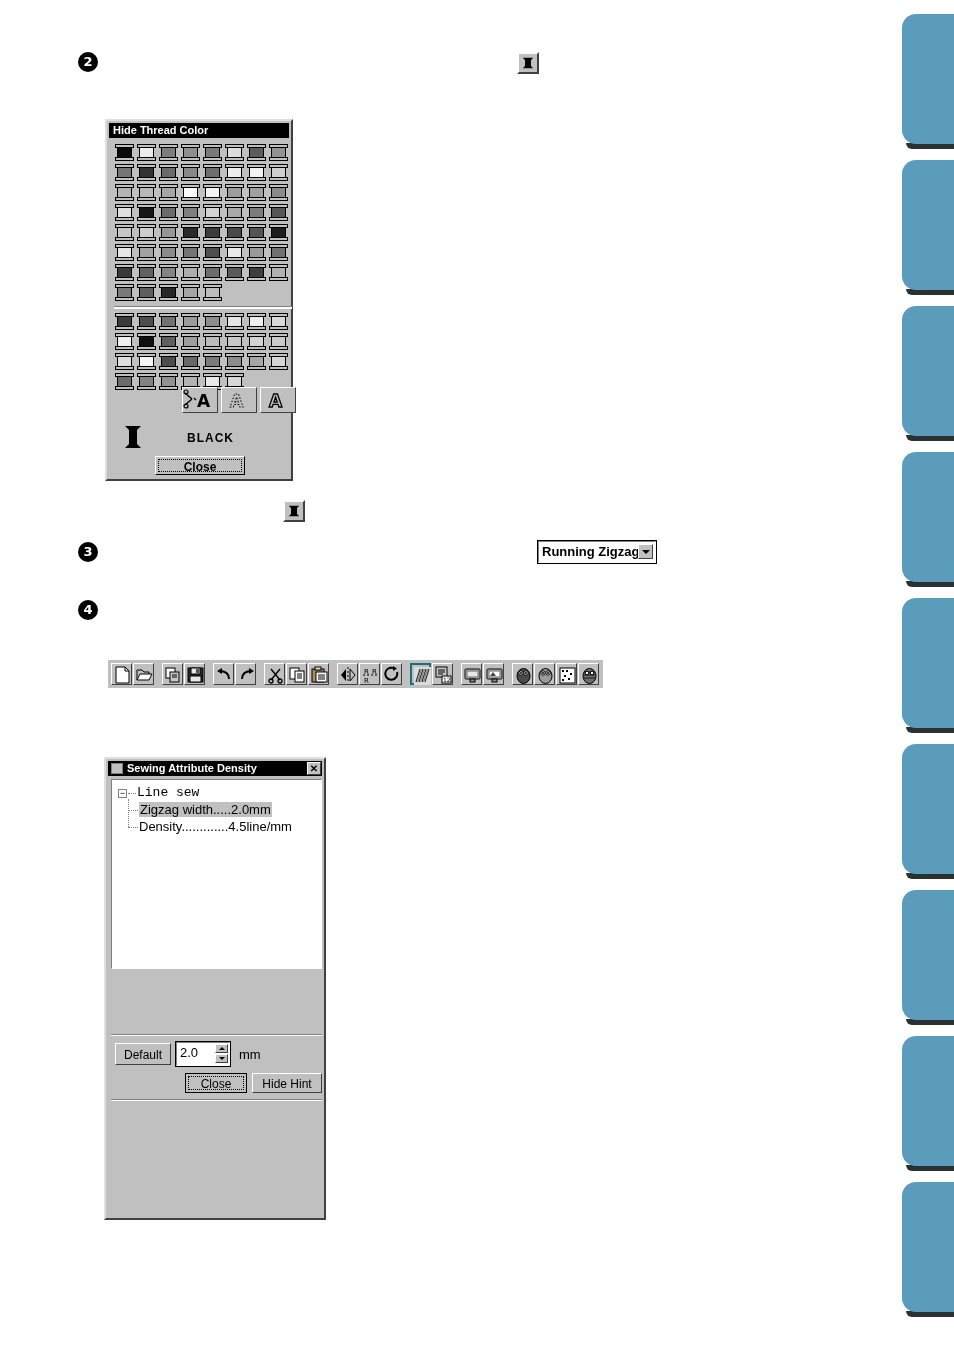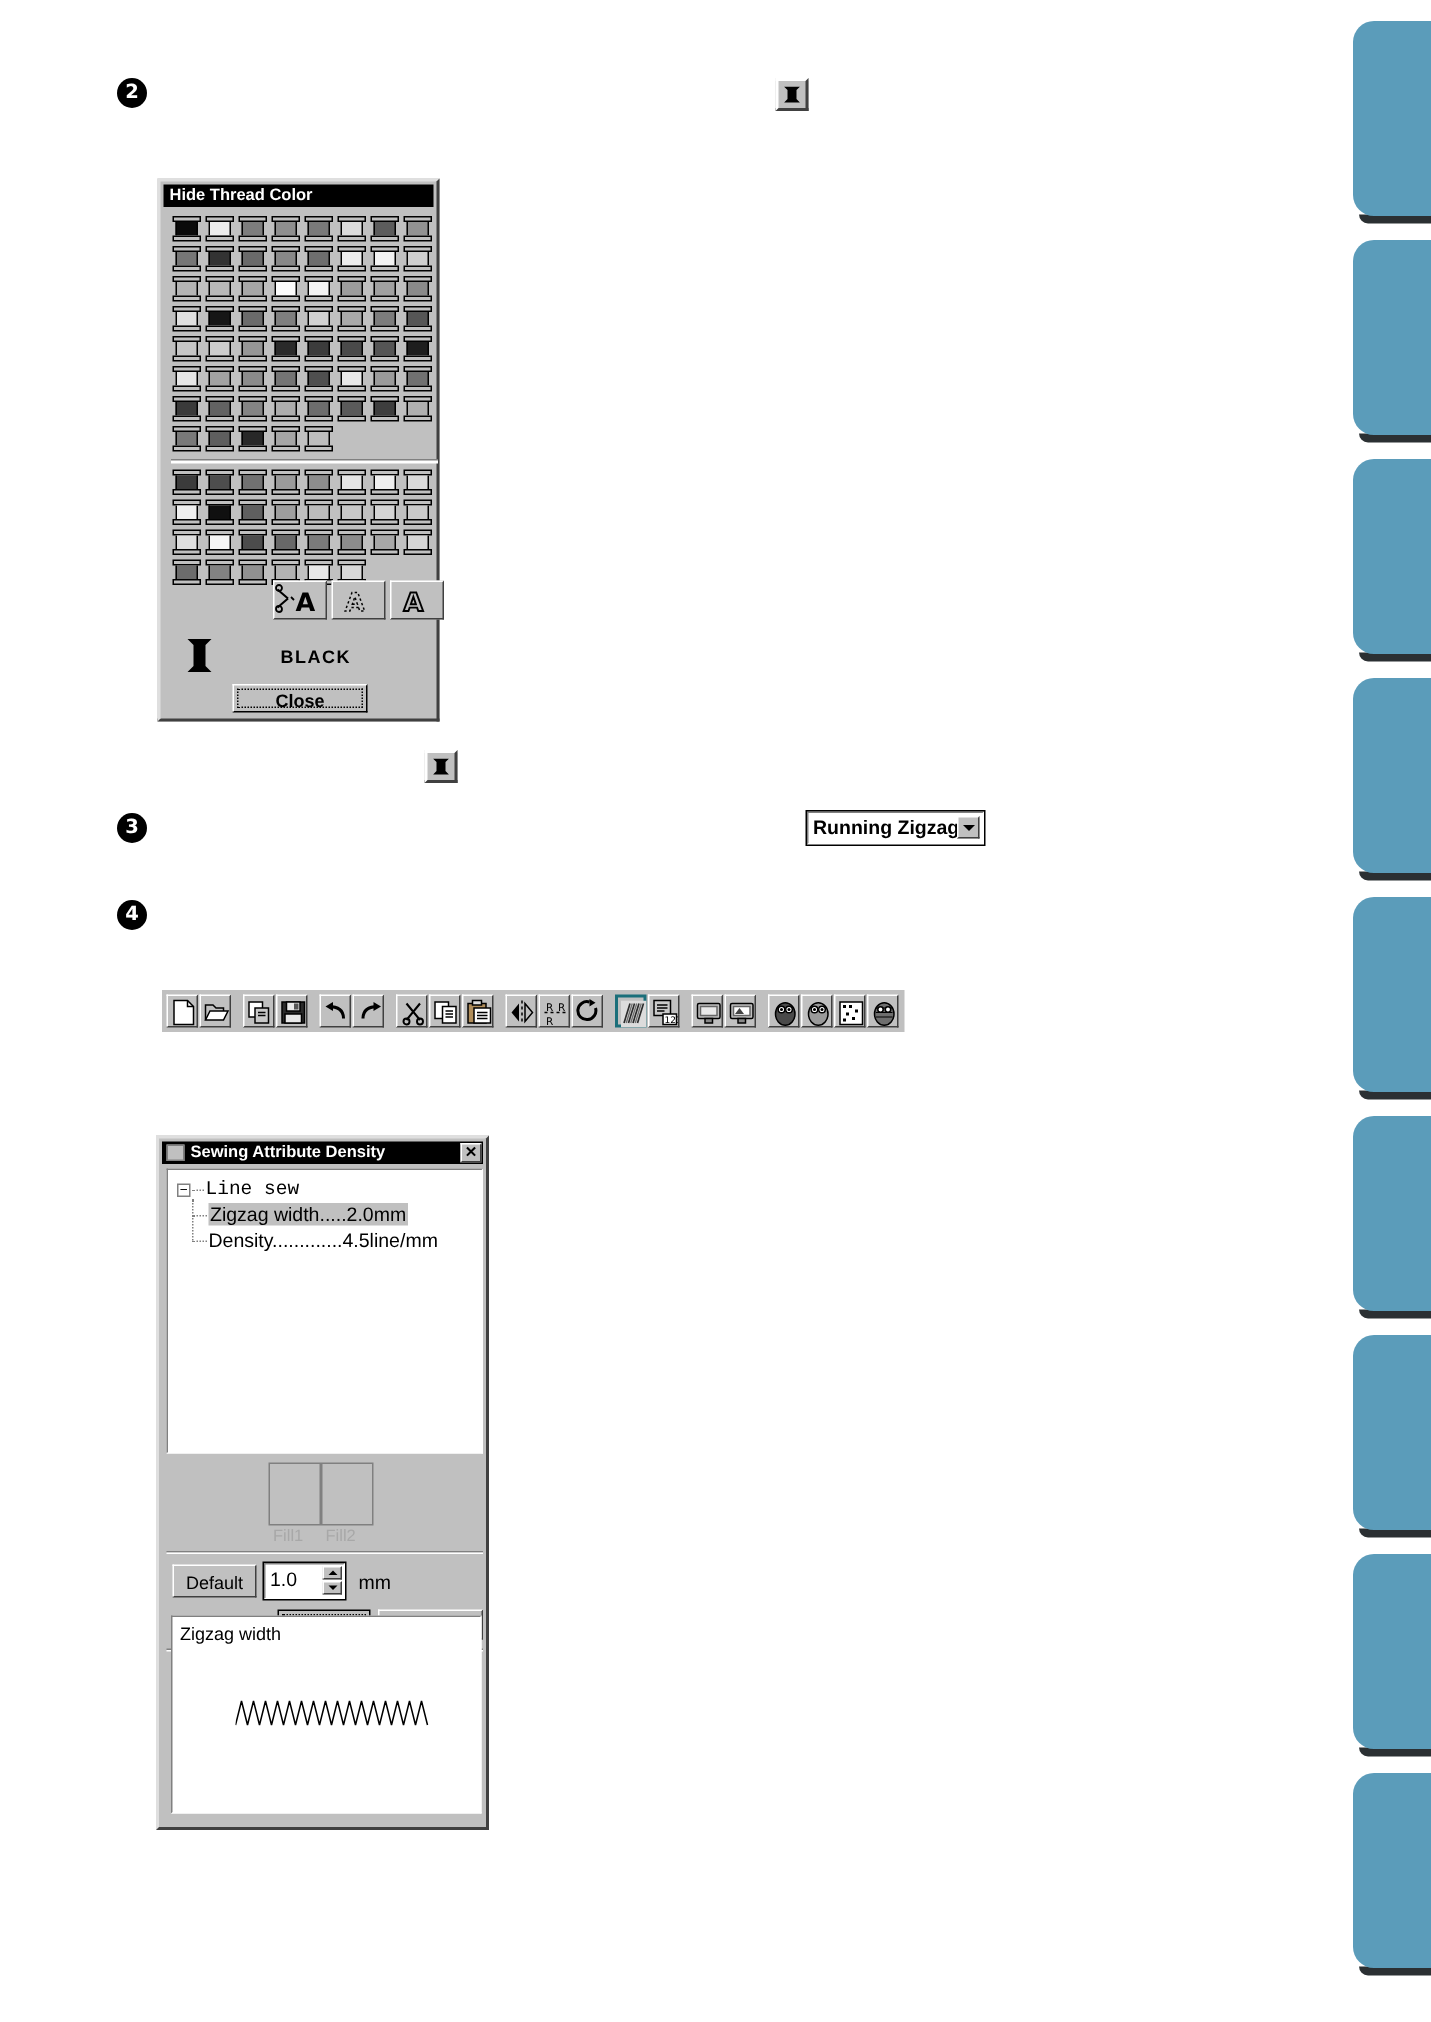--- a/index.html
+++ b/index.html
@@ -1119,55 +1119,43 @@
     <span class="tree-row" style="left:25px;top:5px;font-family:Liberation Mono, monospace;">Line sew</span>
 
     <span class="dotted-v" style="left:16px;top:19px;height:28px;"></span>
     <span class="dotted-h" style="left:16px;top:30px;width:10px;"></span>
     <span class="tree-row tree-sel" style="left:27px;top:22px;padding:0 1px;">Zigzag width.....2.0mm</span>
 
     <span class="dotted-h" style="left:16px;top:47px;width:10px;"></span>
     <span class="tree-row" style="left:27px;top:39px;">Density.............4.5line/mm</span>
   </div>
 
-  <div id="preview-panel">
-    <div class="fill-box" style="left:68px;"></div>
-    <div class="fill-box" style="left:103px;"></div>
-    <span class="fill-label" style="left:71px;">Fill1</span>
-    <span class="fill-label" style="left:106px;">Fill2</span>
-  </div>
 
   <div class="sep-etch" style="top:275px;"></div>
 
   <div class="dlg-btn" style="left:9px;top:284px;width:56px;height:22px;line-height:22px;">Default</div>
 
   <div id="spin-field" style="left:70px;top:283px;width:54px;height:24px;">
-    <span class="val">1.0</span>
+    <span class="val">2.0</span>
     <span class="spin-up" style="top:1px;">
       <span class="arrow-up"></span>
     </span>
     <span class="spin-dn" style="top:11px;">
       <span class="arrow-dn" style="border-top-width:3px;border-left-width:3px;border-right-width:3px;margin-left:-3px;"></span>
     </span>
   </div>
   <span class="unit-label" style="left:133px;top:288px;">mm</span>
 
   <div class="dlg-btn default" style="left:79px;top:314px;width:62px;height:20px;">
     <div class="focusring" style="line-height:14px;font-size:12px;">Close</div>
   </div>
   <div class="dlg-btn" style="left:146px;top:314px;width:70px;height:20px;line-height:20px;">Hide Hint</div>
 
   <div class="sep-etch" style="top:340px;"></div>
 
-  <div id="hint-panel">
-    <span id="hint-title">Zigzag width</span>
-    <svg style="position:absolute;left:42px;top:52px;" width="130" height="26" viewBox="0 0 130 26">
-      <polyline fill="none" stroke="#000" stroke-width="1" points="0,20 4,4 8,20 12,4 16,20 20,4 24,20 28,4 32,20 36,4 40,20 44,4 48,20 52,4 56,20 60,4 64,20 68,4 72,20 76,4 80,20 84,4 88,20 92,4 96,20 100,4 104,20 108,4 112,20 116,4 120,20 124,4 128,20"></polyline>
-    </svg>
-  </div>
 </div>
 
 <div id="side-tabs">
     <div class="side-tab" style="top: 14px; height: 130px; background: rgb(91, 156, 186);">
       <div class="shadow" style="background: rgb(43, 48, 51);"></div>
     </div>
     <div class="side-tab" style="top: 160px; height: 130px; background: rgb(91, 156, 186);">
       <div class="shadow" style="background: rgb(43, 48, 51);"></div>
     </div>
     <div class="side-tab" style="top: 306px; height: 130px; background: rgb(91, 156, 186);">

